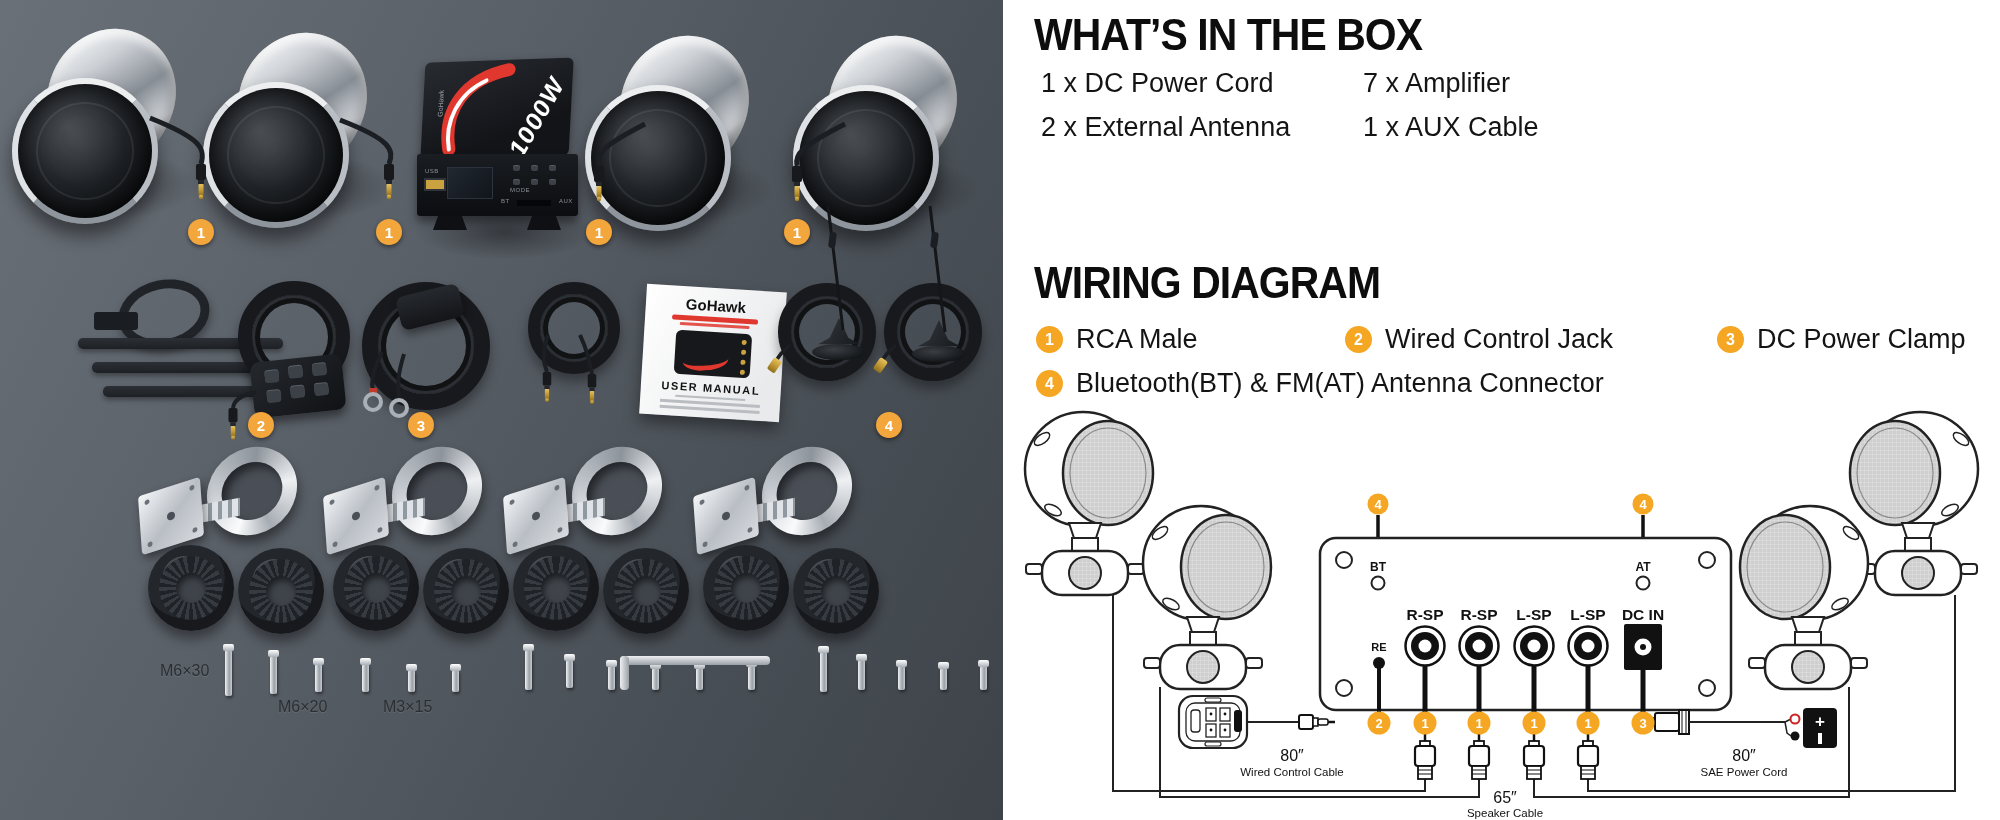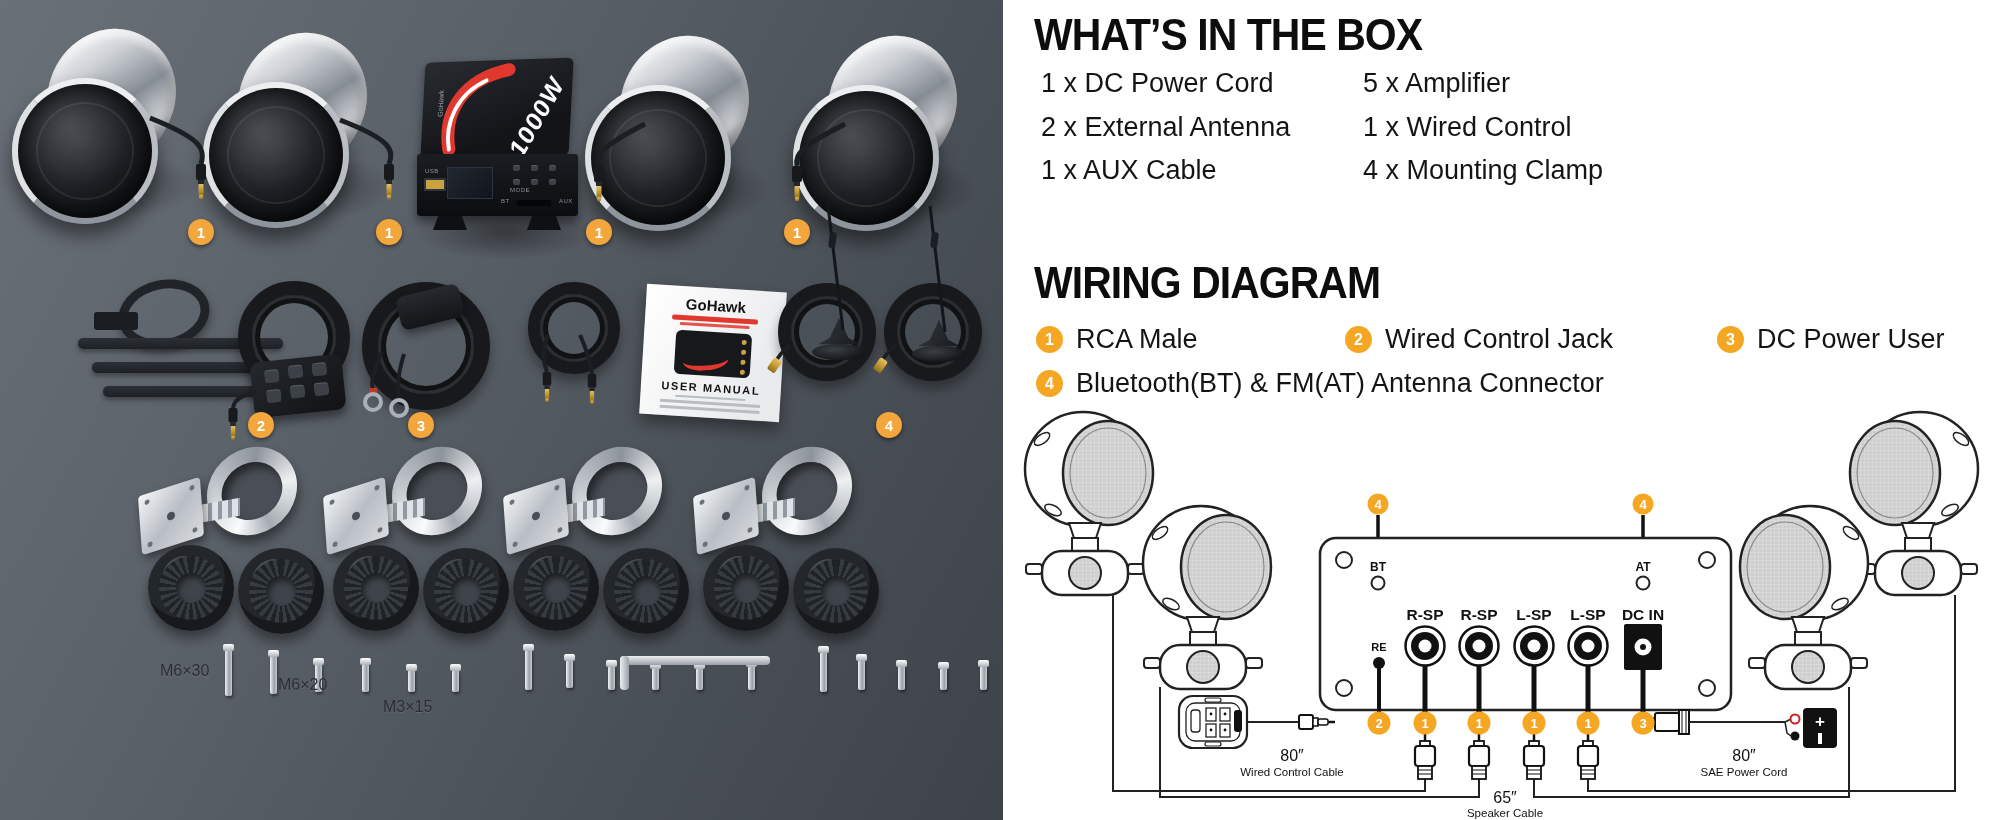--- a/index.html
+++ b/index.html
@@ -348,51 +348,49 @@
 
     <div class="pbadge" style="left:188px;top:219px;">1</div>
     <div class="pbadge" style="left:376px;top:219px;">1</div>
     <div class="pbadge" style="left:586px;top:219px;">1</div>
     <div class="pbadge" style="left:784px;top:219px;">1</div>
     <div class="pbadge" style="left:248px;top:412px;">2</div>
     <div class="pbadge" style="left:408px;top:412px;">3</div>
     <div class="pbadge" style="left:876px;top:412px;">4</div>
 
     <div class="slab" style="left:160px;top:662px;">M6×30</div>
-    <div class="slab" style="left:278px;top:676px;">M6×20</div>
+    <div class="slab" style="left:278px;top:698px;">M6×20</div>
     <div class="slab" style="left:383px;top:698px;">M3×15</div>
   </div>
 
   <div class="panel">
 
     <div class="h1" style="top:10px;">WHAT’S IN THE BOX</div>
 
     <div class="boxgrid">
       <span>1 x DC Power Cord</span>
-      <span>5 x Amplifier</span>
+      <span>7 x Amplifier</span>
       <span>2 x External Antenna</span>
-      <span>1 x Wired Control</span>
       <span>1 x AUX Cable</span>
-      <span>4 x Mounting Clamp</span>
     </div>
 
     <div class="h1" style="top:258px;">WIRING DIAGRAM</div>
 
     <div class="legrow" style="top:324px;">
       <div class="leg" style="left:33px;">
         <span class="lbadge">1</span>
         <span>RCA Male</span>
       </div>
       <div class="leg" style="left:342px;">
         <span class="lbadge">2</span>
         <span>Wired Control Jack</span>
       </div>
       <div class="leg" style="left:714px;">
         <span class="lbadge">3</span>
-        <span>DC Power User</span>
+        <span>DC Power Clamp</span>
       </div>
     </div>
     <div class="legrow" style="top:368px;">
       <div class="leg" style="left:33px;">
         <span class="lbadge">4</span>
         <span>Bluetooth(BT) &amp; FM(AT) Antenna Connector</span>
       </div>
     </div>
 
     <svg class="diagram" viewBox="0 0 997 415">

